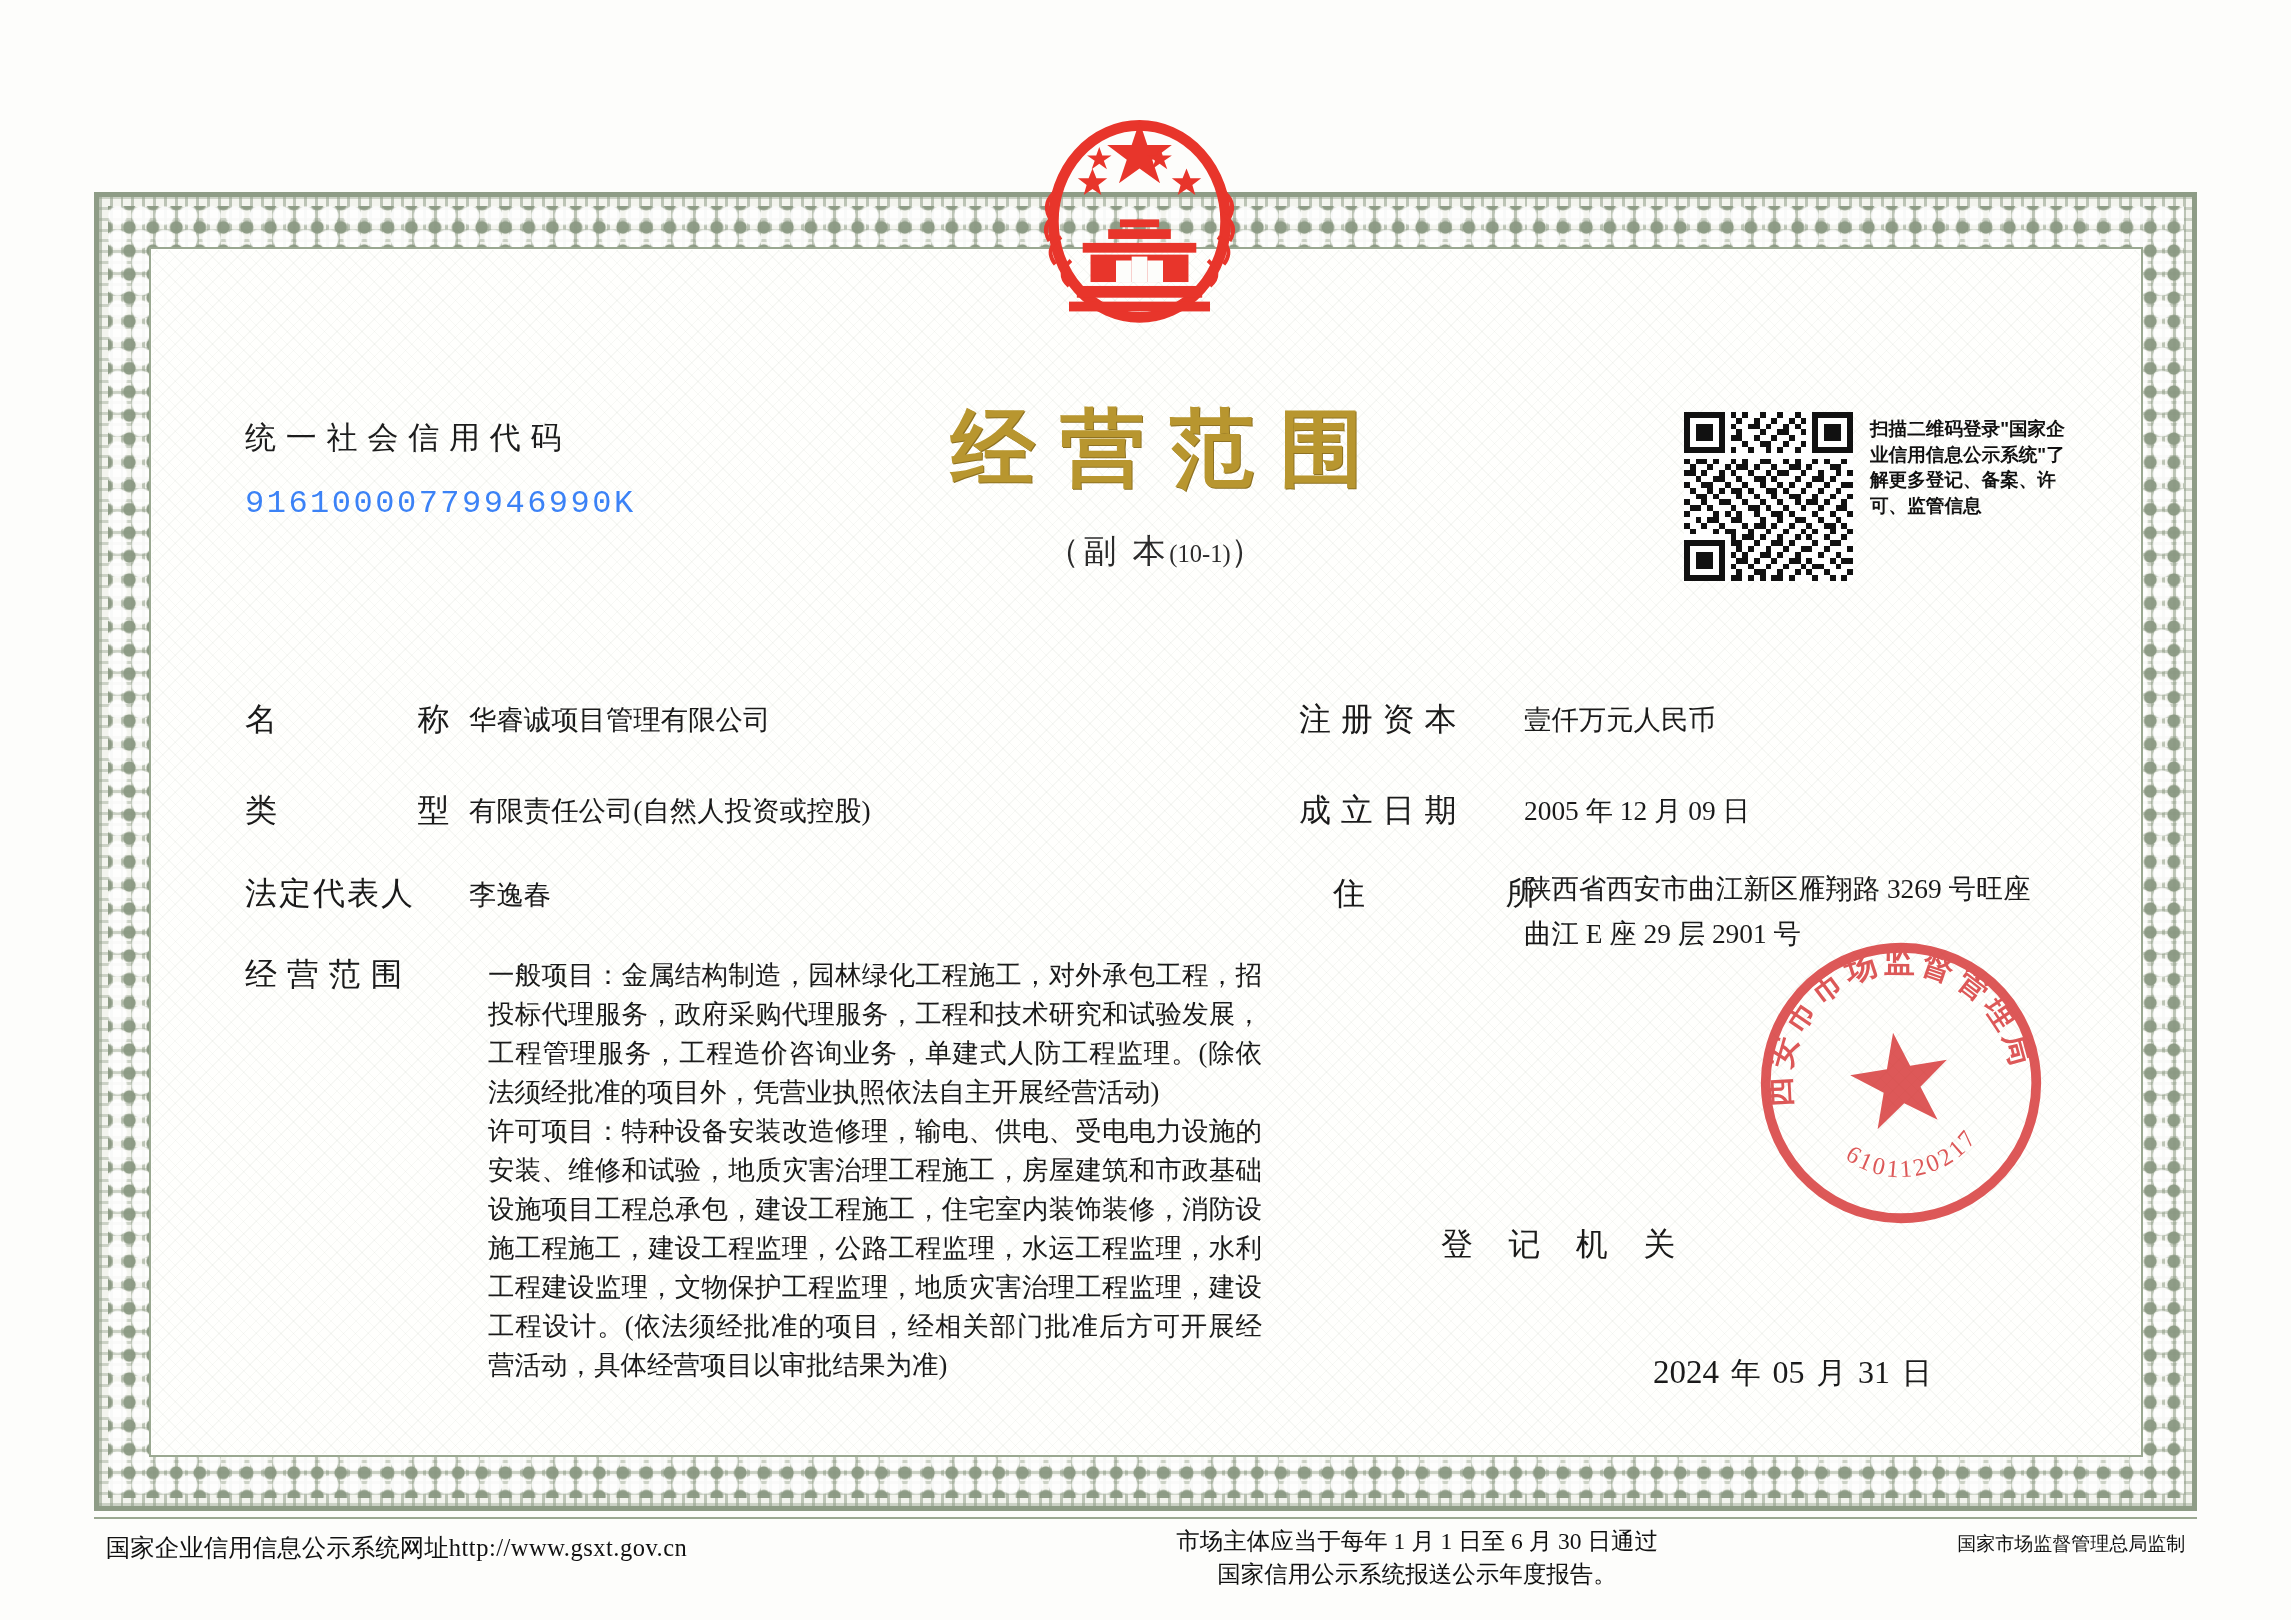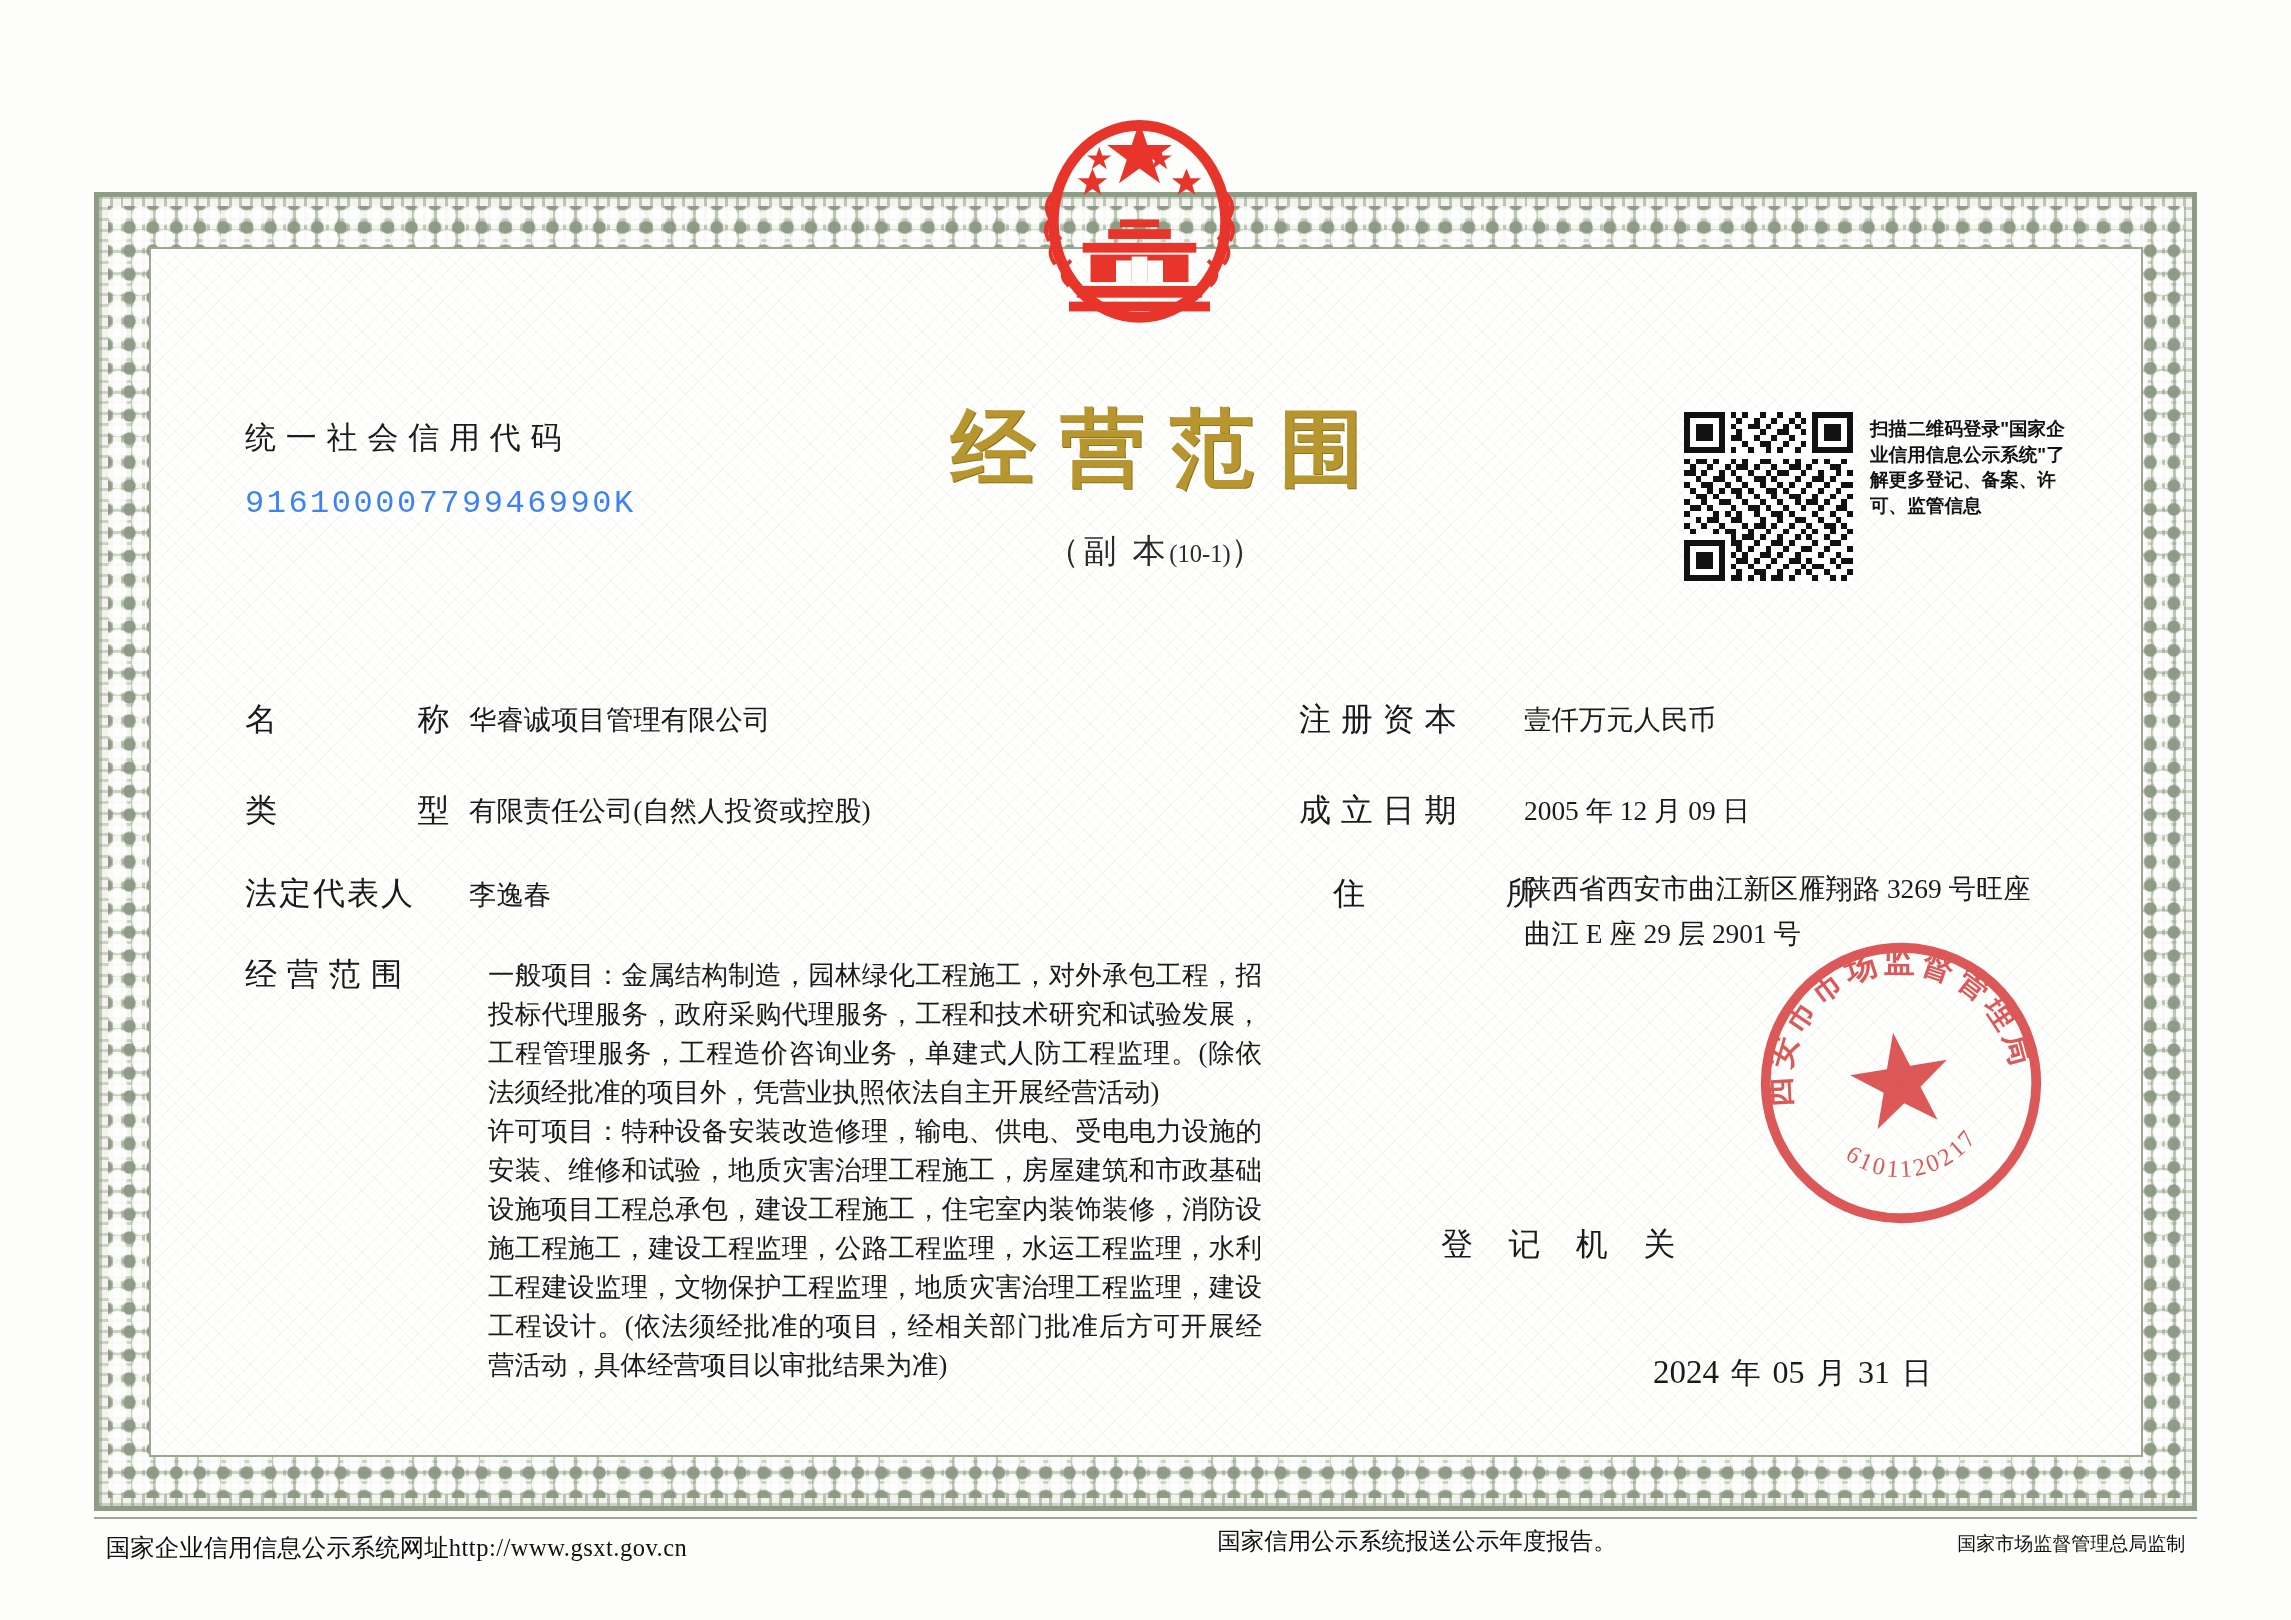--- a/index.html
+++ b/index.html
@@ -617,19 +617,20 @@
   <div class="date-row">
     <span class="y">2024</span><span class="lbl">年</span><span>05</span><span class="lbl">月</span><span>31</span><span class="lbl">日</span>
   </div>
 
   <div class="footer-rule"></div>
   <div class="footer">
     <div class="fl-left">
       <span>国家企业信用信息公示系统网址</span><span class="url">http://www.gsxt.gov.cn</span>
     </div>
     <div class="fl-center">
+      <div>市场主体应当于每年 1 月 1 日至 6 月 30 日通过</div>
       <div>国家信用公示系统报送公示年度报告。</div>
     </div>
     <div class="fl-right">国家市场监督管理总局监制</div>
   </div>
 
 </div>
 
 
 </body></html>

